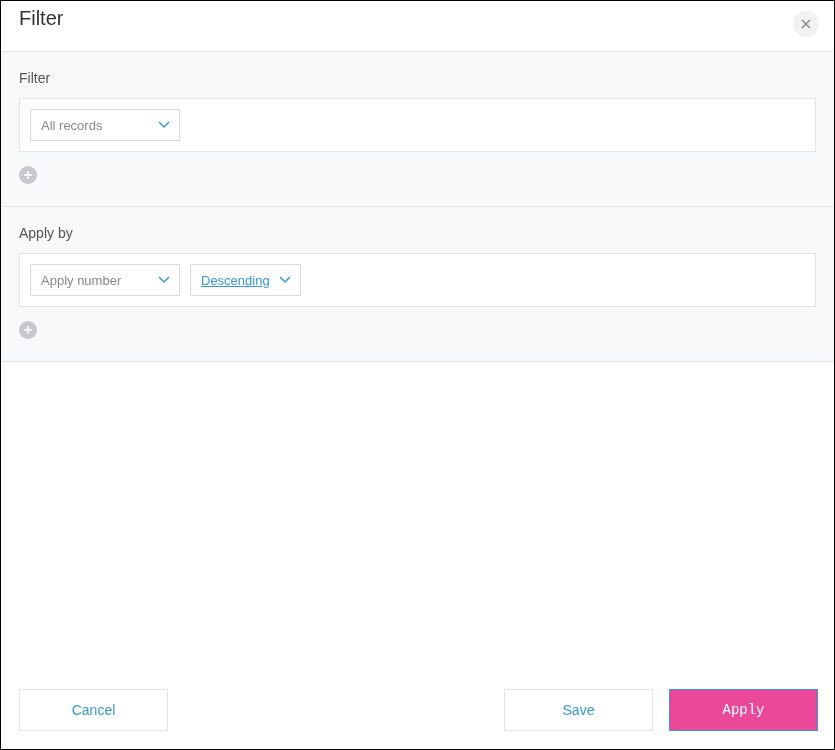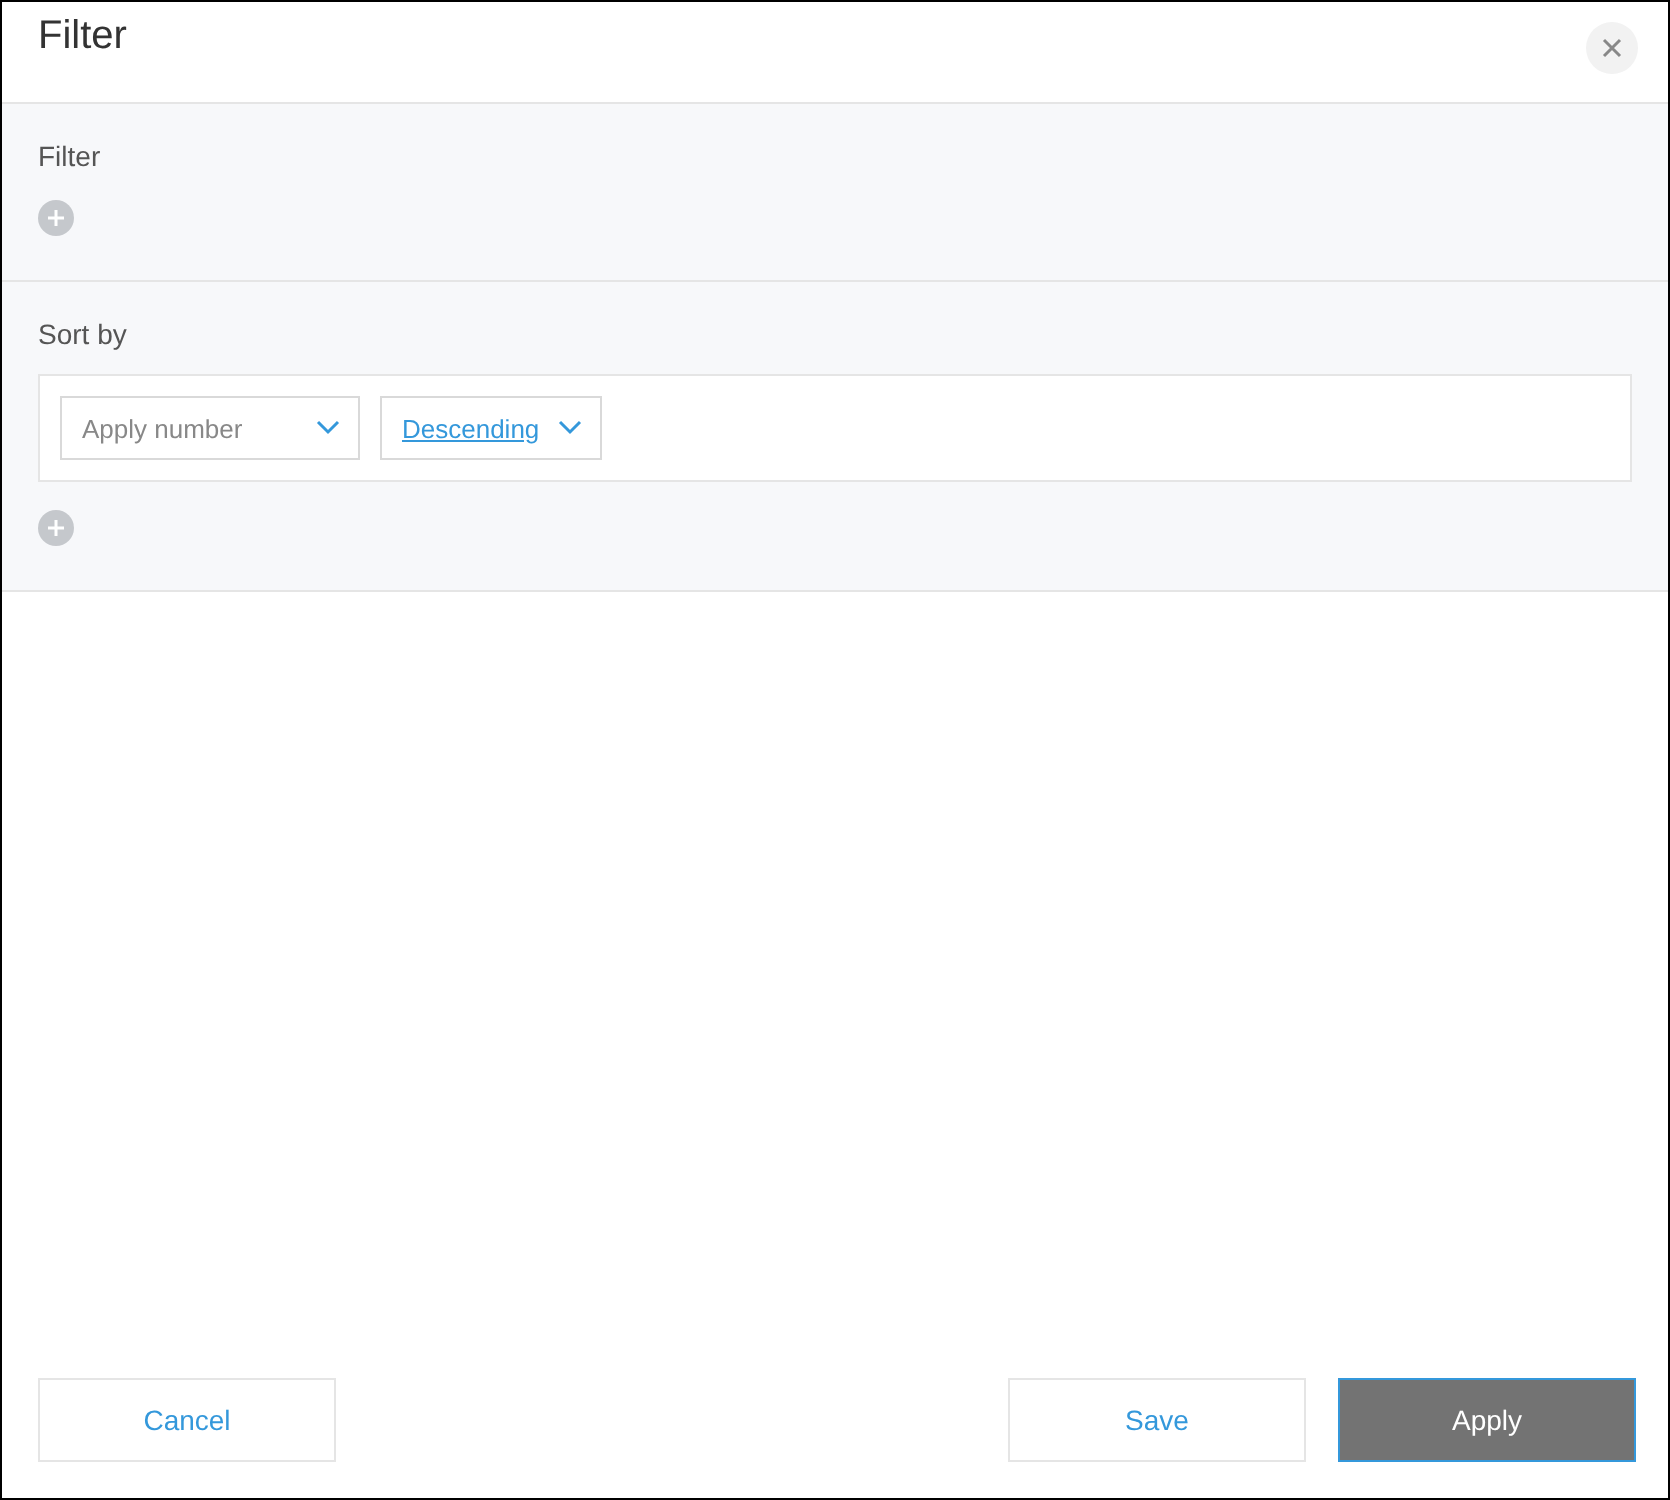--- a/index.html
+++ b/index.html
@@ -117,50 +117,59 @@
       display: flex;
       align-items: center;
       justify-content: center;
       font-size: 14px;
       cursor: pointer;
       border: 1px solid #e5e5e5;
       background: #fff;
       color: #3498db;
     }
     .btn.primary {
-      background: #737373;
+      background: #ec4899;
       color: #fff;
       border-color: #3498db;
+      font-family: Liberation Mono, monospace;
     }
   </style>
 </head>
 <body>
 
 <div class="header">
   <div class="dialog-title">Filter</div>
   <div class="close-btn">
     <svg viewBox="0 0 10 10">
         <path d="M1 1 L9 9 M9 1 L1 9" stroke="#888" stroke-width="1.5" fill="none"></path>
       </svg>
   </div>
 </div>
 
 <div class="content">
 
   <div class="section">
     <div class="section-label">Filter</div>
+    <div class="row-box">
+      <div class="select">
+        <span>All records</span>
+        <svg class="chev" viewBox="0 0 12 8">
+            <path d="M1 1 L6 6 L11 1"></path>
+          </svg>
+      </div>
+    </div>
     <div class="add-btn">
       <svg viewBox="0 0 10 10">
           <path d="M5 1 V9 M1 5 H9" stroke="#fff" stroke-width="1.5"></path>
         </svg>
     </div>
   </div>
 
   <div class="section">
-    <div class="section-label">Sort by</div>
+    <div class="section-label">Apply by</div>
     <div class="row-box">
       <div class="select">
         <span>Apply number</span>
         <svg class="chev" viewBox="0 0 12 8">
             <path d="M1 1 L6 6 L11 1"></path>
           </svg>
       </div>
       <div class="select blue-text">
         <span>Descending</span>
         <svg class="chev" viewBox="0 0 12 8">

